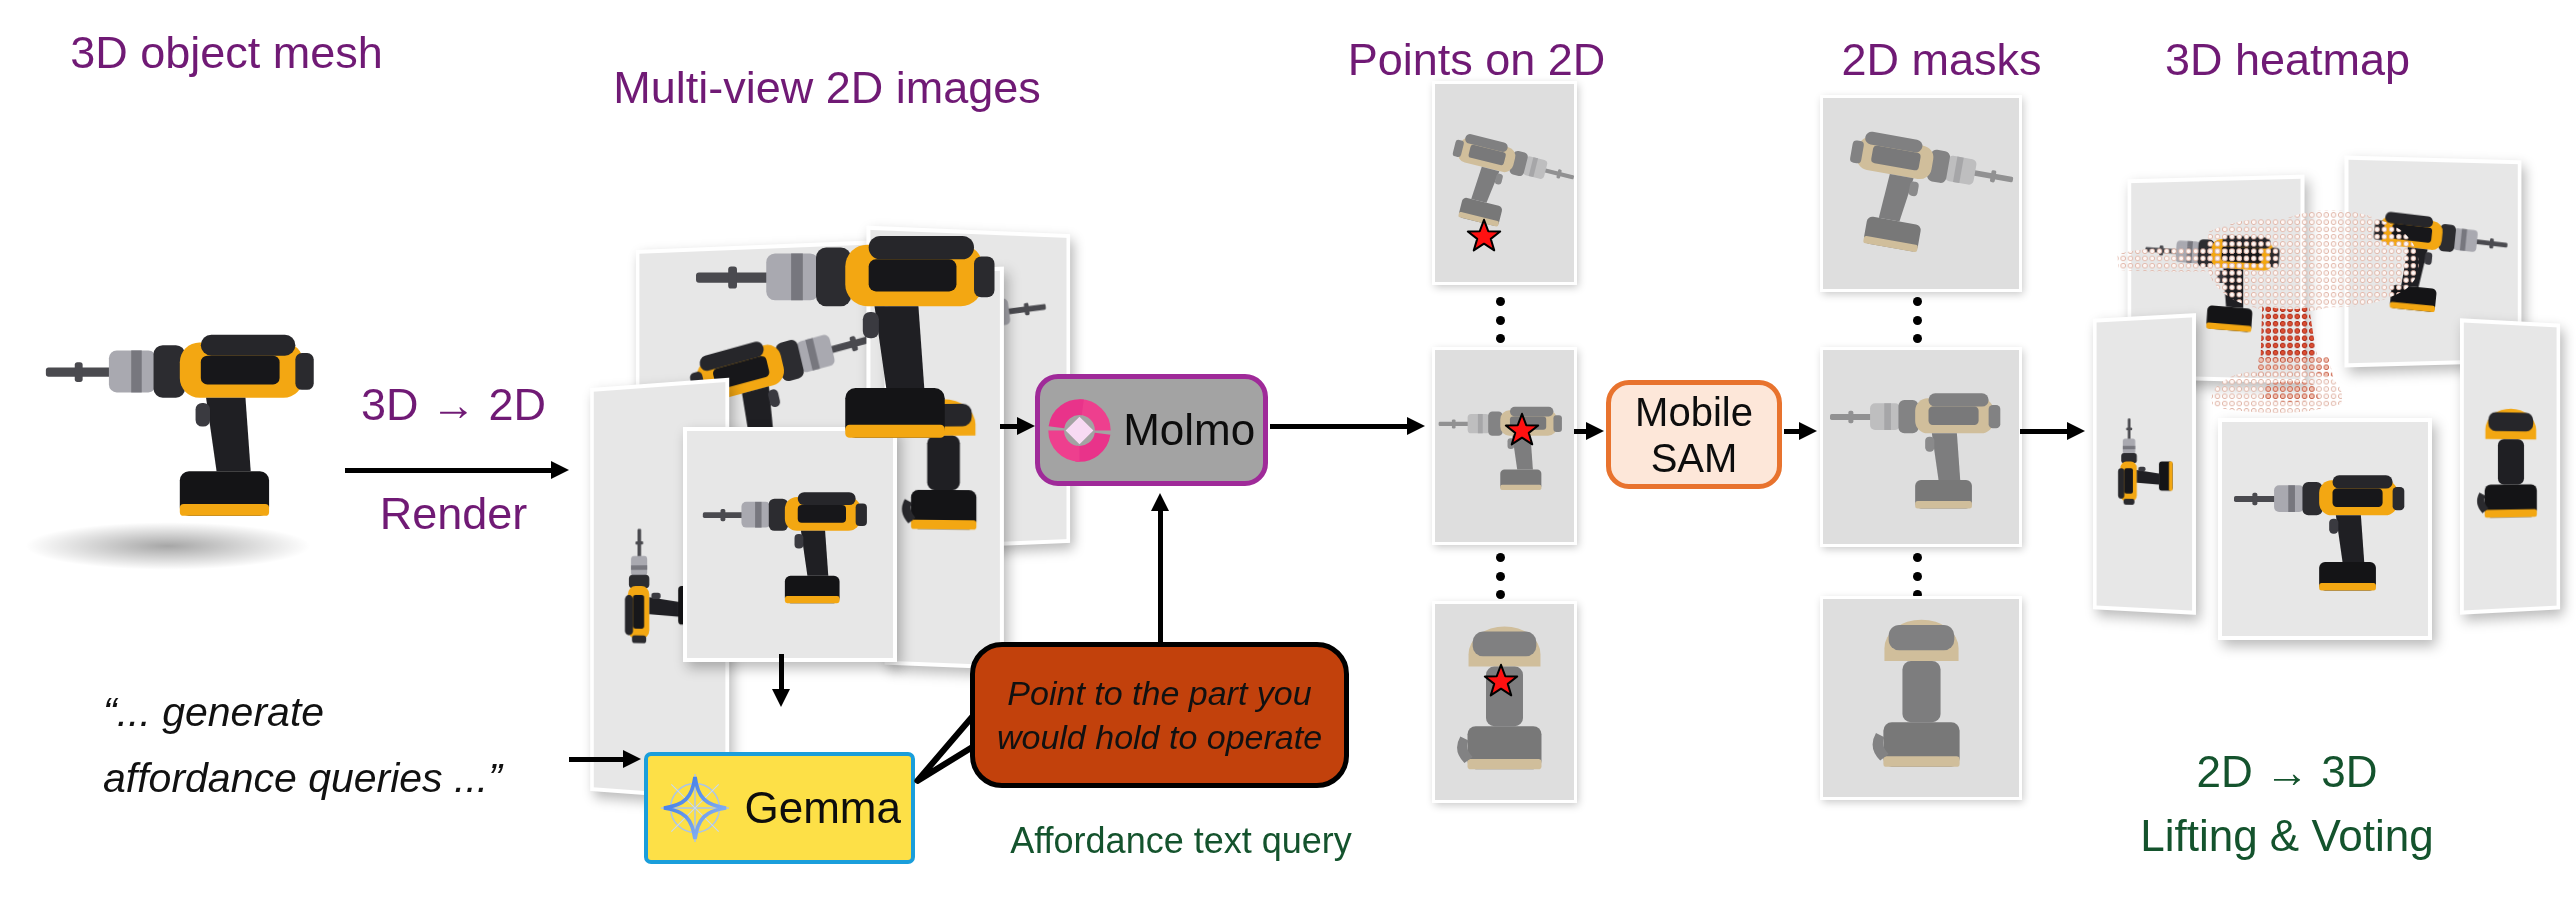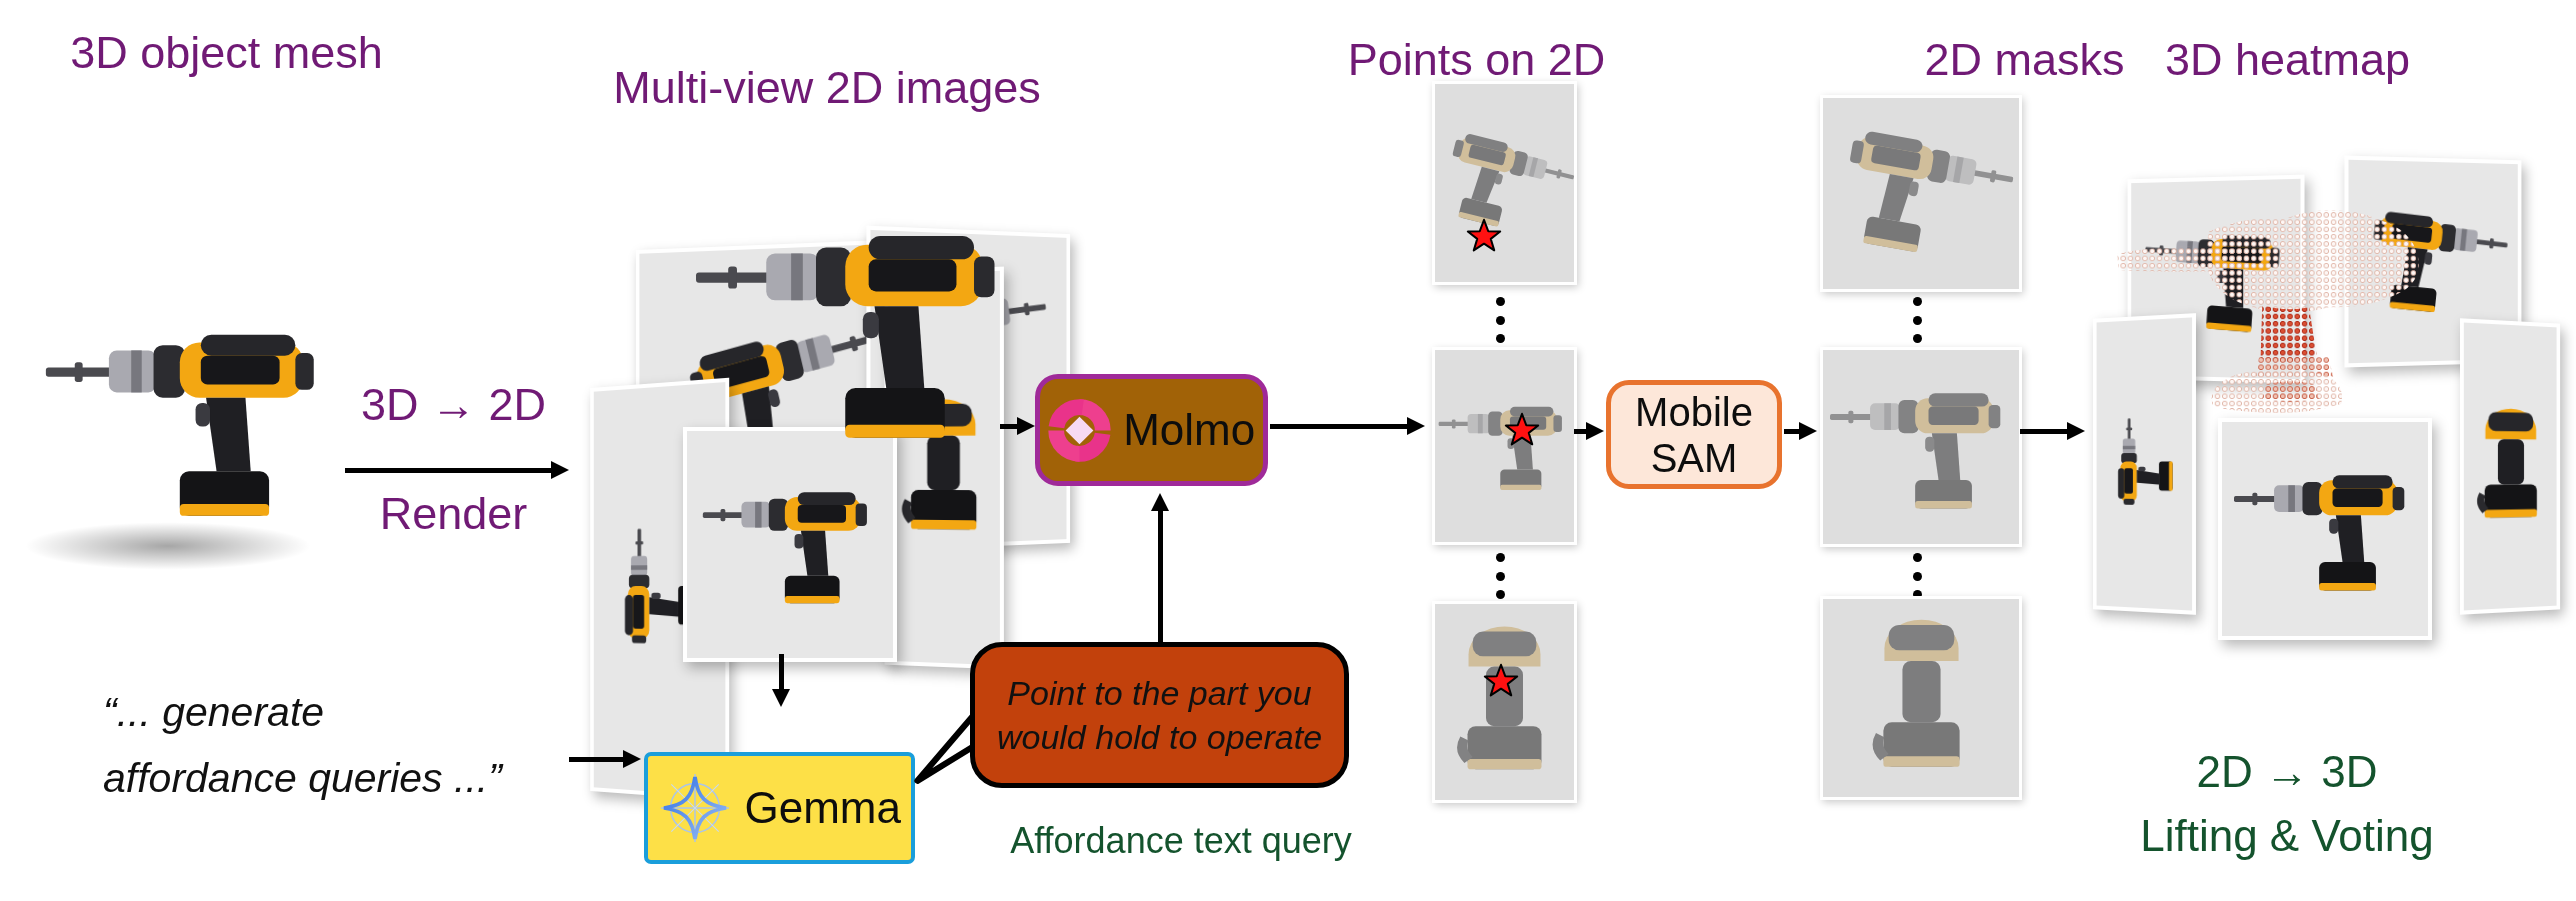--- a/index.html
+++ b/index.html
@@ -22,21 +22,21 @@
   
   .panel{position:absolute;background:#e7e7e7;border:4.1px solid #fff;
          box-shadow:4.1px 5.5px 12.4px rgba(0,0,0,.28);display:flex;align-items:center;justify-content:center;}
   .card{position:absolute;background:#dedede;border:3.4px solid #fff;
         box-shadow:2.1px 3.4px 8.2px rgba(0,0,0,.22);display:flex;align-items:center;justify-content:center;overflow:hidden;}
   .faded{filter:saturate(.5) contrast(.85) opacity(.55);}
   
   .modelbox{position:absolute;display:flex;align-items:center;justify-content:center;gap:12.4px;
             border-radius:23px;box-sizing:border-box;}
   .modelbox .lbl{font-size:44px;color:#0d0d0d;}
-  #molmoBox{background:#a16207;border:5.5px solid #9f2a99;}
+  #molmoBox{background:#a3a3a3;border:5.5px solid #9f2a99;}
   #samBox{background:#fde7d9;border:5.5px solid #e8732e;text-align:center;}
   #gemmaBox{background:#fde047;border:4.8px solid #1a9edb;border-radius:7px;margin-top:45px;}
   
   #bubble{position:absolute;background:#c2410c;border:5.5px solid #000;border-radius:32px;
           display:flex;align-items:center;justify-content:center;text-align:center;
           font-size:34px;font-style:italic;line-height:1.3;padding:6.9px 18px;box-sizing:border-box;}
   
   .vdots{position:absolute;display:flex;flex-direction:column;gap:9.6px;align-items:center;}
   .vdots i{width:9px;height:9px;border-radius:50%;background:#000;}
   
@@ -207,21 +207,21 @@
     </svg>
 
   <div class="harrow" style="left:1574px;top:429px;width:12.4px;"></div>
 
   <div id="samBox" class="modelbox" style="left:1606px;top:380px;width:176px;height:109px;">
     <span class="lbl" style="font-size:40px;line-height:1.15;width:144px;">Mobile SAM</span>
   </div>
 
   <div class="harrow" style="left:1784px;top:429px;width:15px;"></div>
 
-  <div class="abs title" style="left:1918px;top:31px;width:213px;">2D masks</div>
+  <div class="abs title" style="left:1835px;top:31px;width:213px;">2D masks</div>
 
   <div class="card" style="left:1820px;top:95px;width:196px;height:191px;">
     <svg class="drill faded masked" viewBox="0 0 230 190" style="width:185px;height:153px;transform:rotate(10deg);">
         <use href="#drill-side"></use>
       </svg>
   </div>
   <div class="vdots" style="left:1913px;top:297px;">
       <i></i>
       <i></i>
       <i></i>

